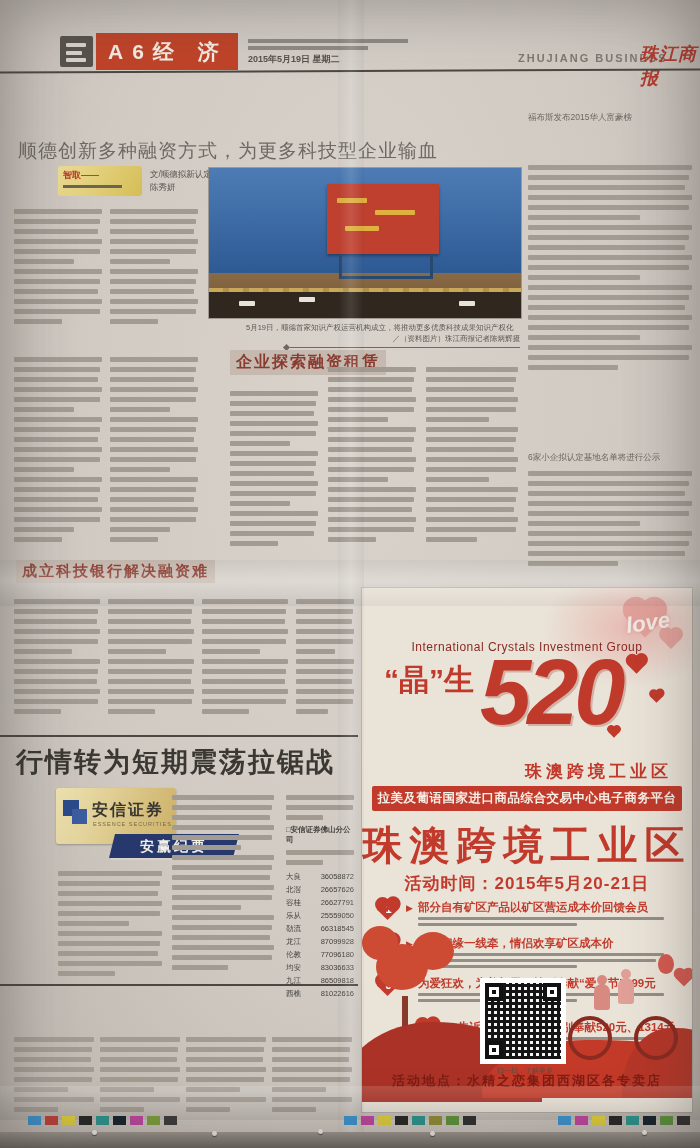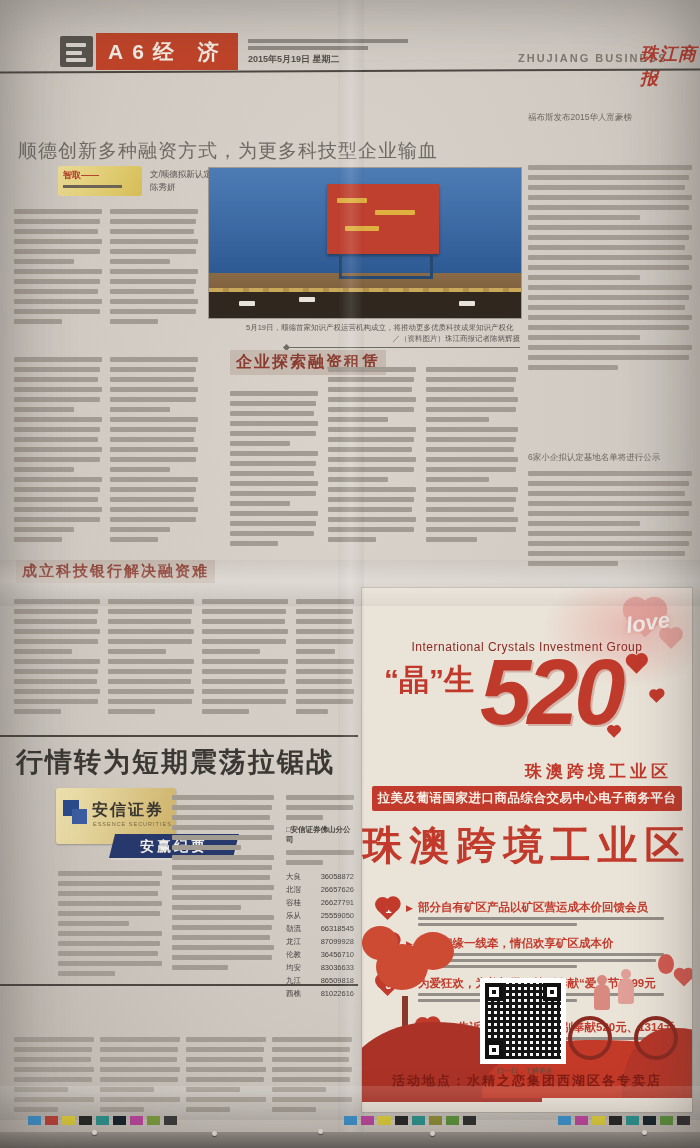--- a/index.html
+++ b/index.html
@@ -490,21 +490,21 @@
         <div class="contact-row">
           <span>勒流</span>
           <span>66318545</span>
         </div>
         <div class="contact-row">
           <span>龙江</span>
           <span>87099928</span>
         </div>
         <div class="contact-row">
           <span>伦教</span>
-          <span>36456710</span>
+          <span>77096180</span>
         </div>
         <div class="contact-row">
           <span>均安</span>
           <span>83036633</span>
         </div>
         <div class="contact-row">
           <span>九江</span>
           <span>86509818</span>
         </div>
         <div class="contact-row">
@@ -566,20 +566,21 @@
 
     <div class="art1">“晶”生</div>
     <div class="art520">520</div>
     <span class="heart art-heart" style="position:absolute;left:268px;top:70px;width:13px;height:13px;"></span>
     <span class="heart art-heart" style="position:absolute;left:290px;top:104px;width:9px;height:9px;"></span>
     <span class="heart art-heart" style="position:absolute;left:248px;top:140px;width:8px;height:8px;"></span>
 
     <div class="zone">珠澳跨境工业区</div>
     <div class="ad-banner">拉美及葡语国家进口商品综合交易中心电子商务平台</div>
     <div class="ad-hl">珠澳跨境工业区</div>
+    <div class="ad-time">活动时间：2015年5月20-21日</div>
 
     <div id="ad-items">
         <div class="ad-item" style="top: 312px;">
           <span class="bullet heart">
             <span class="num">1</span>
           </span>
           <span class="arrow">▶</span>
           <div class="title">部分自有矿区产品以矿区营运成本价回馈会员</div>
           <div class="subs">
             <div class="gl2" style="width: 96%;"></div>

